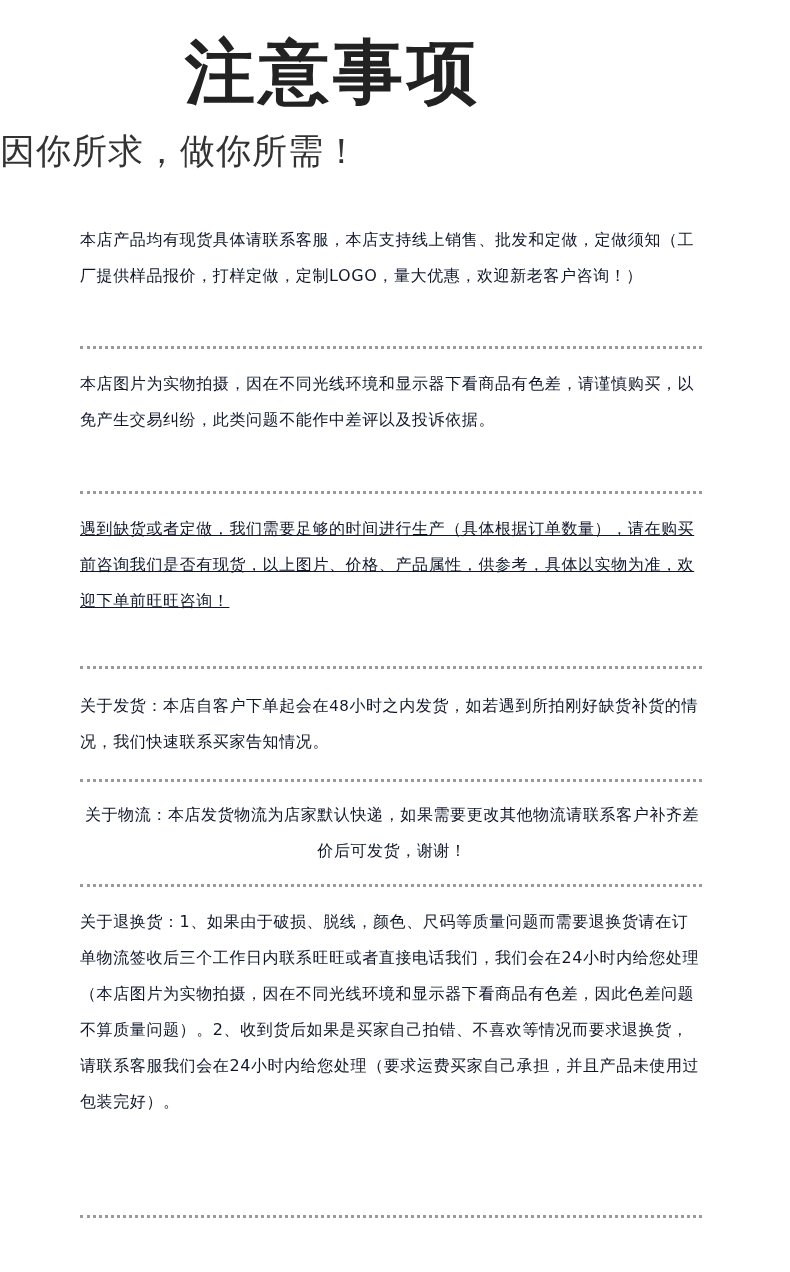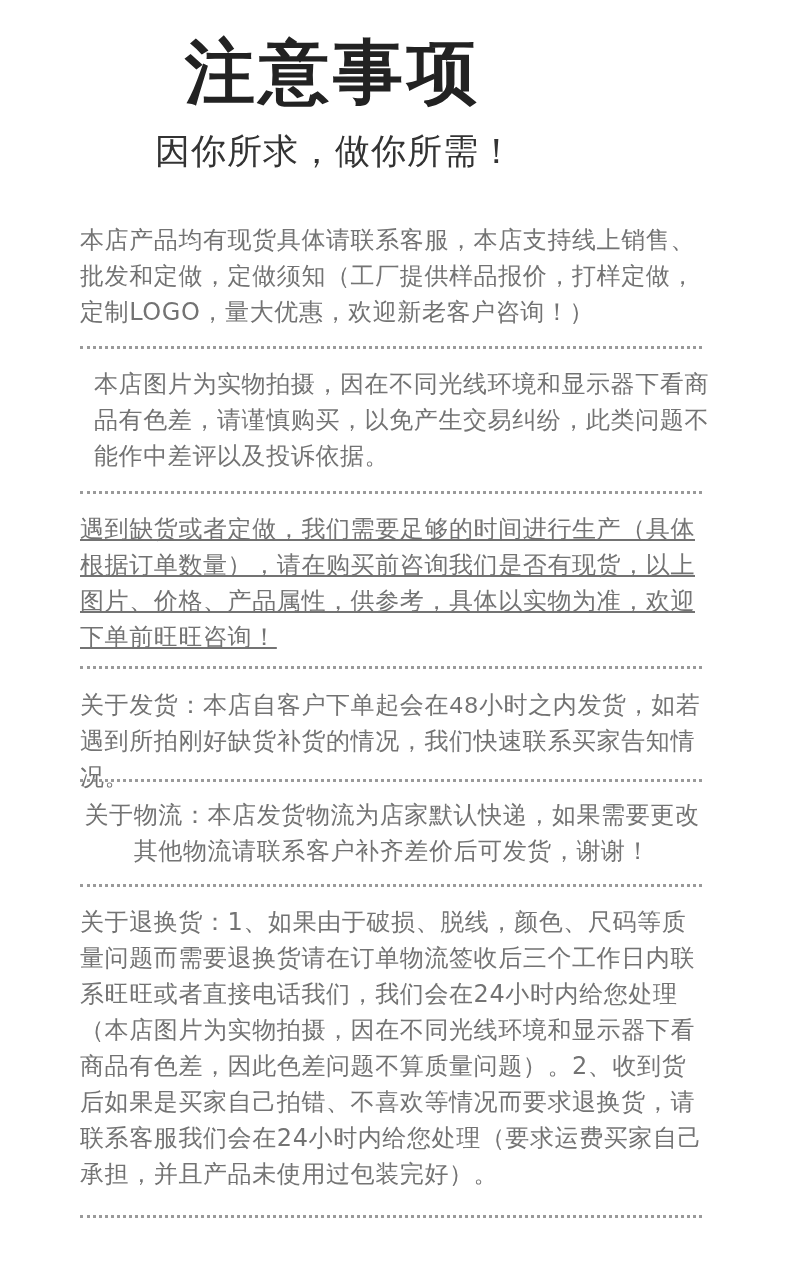--- a/index.html
+++ b/index.html
@@ -1,36 +1,36 @@
 <!DOCTYPE html>
 <html><head>
 <meta charset="utf-8">
 <style>
   html, body { margin: 0; padding: 0; background: #ffffff; }
   body { width: 790px; height: 1272px; position: relative; overflow: hidden;
          font-family: "DejaVu Sans", "Liberation Sans", sans-serif; color: #333333; }
   .title { position: absolute; top: 32px; left: 0; width: 666px; text-align: center;
            font-size: 70px; font-weight: bold; color: #222222; letter-spacing: 4px; line-height: 80px; }
-  .subtitle { position: absolute; top: 128px; left: 0; width: 670px; text-align: center;
+  .subtitle { position: absolute; top: 128px; left: 0; width: 670px; text-align: left;
               font-size: 35px; color: #333333; line-height: 46px; letter-spacing: 1px; }
-  .section { position: absolute; left: 80px; width: 624px; font-size: 24px; line-height: 36px;
-             color: #737373; letter-spacing: 0.6px; }
+  .section { position: absolute; left: 80px; width: 624px; font-size: 16px; line-height: 36px;
+             color: #0f172a; letter-spacing: 0.6px; }
   .divider { position: absolute; left: 80px; width: 622px; height: 0;
              border-top: 3px dotted #9a9a9a; }
 </style>
 </head>
 <body>
 
 <div class="title">注意事项</div>
 <div class="subtitle">因你所求，做你所需！</div>
 
 <div class="section" style="top:222px;">本店产品均有现货具体请联系客服，本店支持线上销售、批发和定做，定做须知（工厂提供样品报价，打样定做，定制LOGO，量大优惠，欢迎新老客户咨询！）</div>
 <div class="divider" style="top:346px;"></div>
 
-<div class="section" style="top:366px;margin-left:14px;">本店图片为实物拍摄，因在不同光线环境和显示器下看商品有色差，请谨慎购买，以免产生交易纠纷，此类问题不能作中差评以及投诉依据。</div>
+<div class="section" style="top:366px;">本店图片为实物拍摄，因在不同光线环境和显示器下看商品有色差，请谨慎购买，以免产生交易纠纷，此类问题不能作中差评以及投诉依据。</div>
 <div class="divider" style="top:491px;"></div>
 
 <div class="section" style="top:511px;text-decoration:underline;">遇到缺货或者定做，我们需要足够的时间进行生产（具体根据订单数量），请在购买前咨询我们是否有现货，以上图片、价格、产品属性，供参考，具体以实物为准，欢迎下单前旺旺咨询！</div>
 <div class="divider" style="top:666px;"></div>
 
 <div class="section" style="top:689px;font-family:Liberation Mono, monospace;">关于发货：本店自客户下单起会在48小时之内发货，如若遇到所拍刚好缺货补货的情况，我们快速联系买家告知情况。</div>
 <div class="divider" style="top:779px;"></div>
 
 <div class="section" style="top:797px;text-align:center;">关于物流：本店发货物流为店家默认快递，如果需要更改其他物流请联系客户补齐差价后可发货，谢谢！</div>
 <div class="divider" style="top:884px;"></div>

